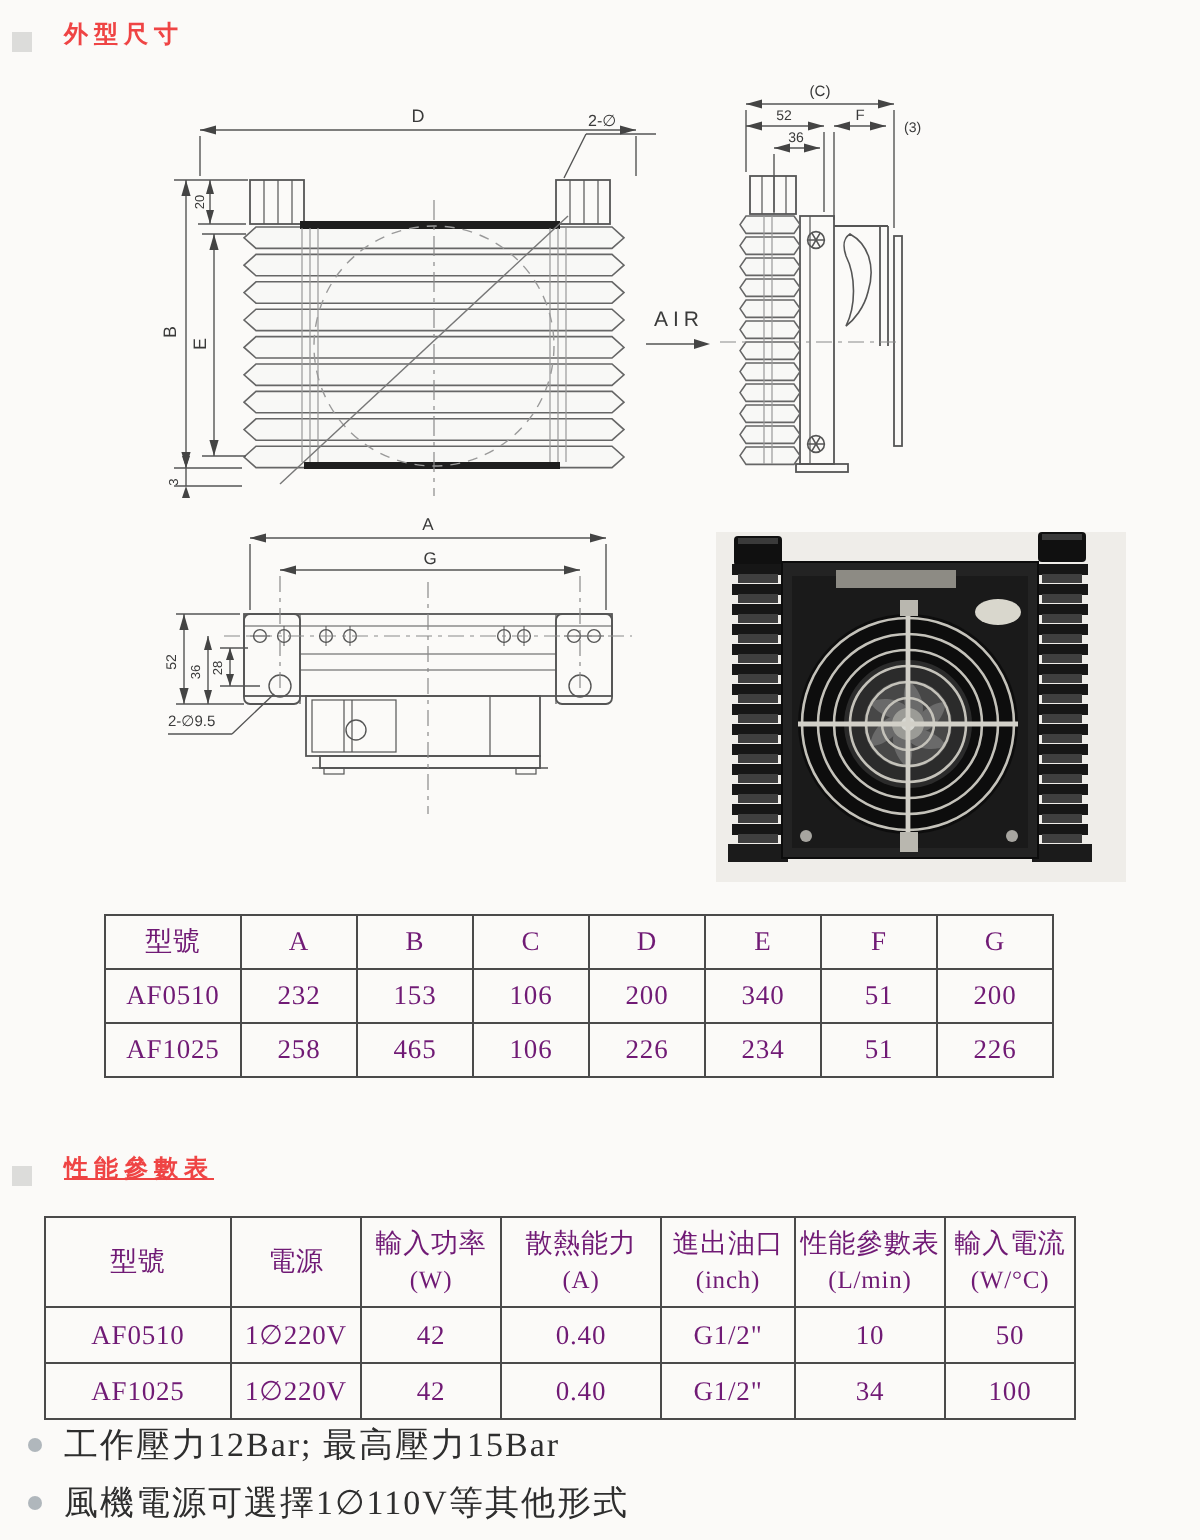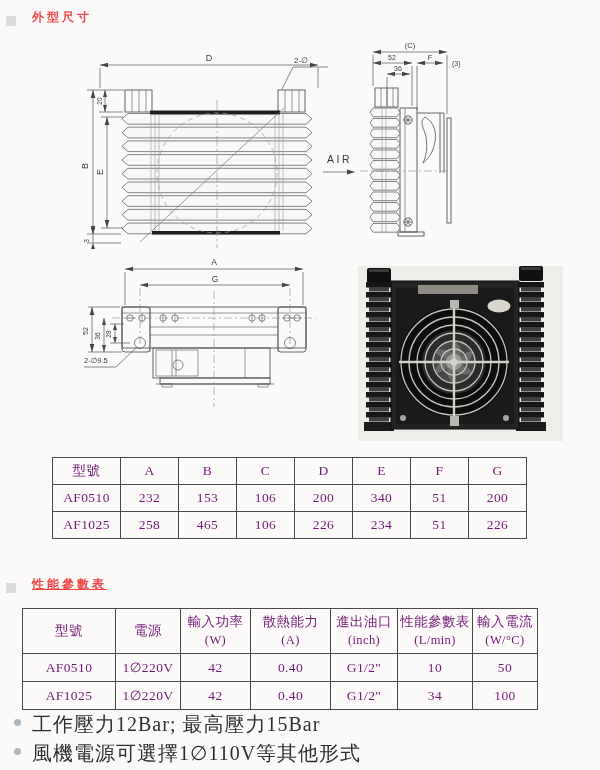--- a/index.html
+++ b/index.html
@@ -3,21 +3,21 @@
 <meta charset="utf-8">
 <style>
   html,body{margin:0;padding:0;}
   body{width:600px;height:770px;position:relative;background:#fbfaf8;
        font-family:"Liberation Sans",sans-serif;color:#333;overflow:hidden;}
   .abs{position:absolute;}
   .sec-title{font-size:12px;letter-spacing:3px;color:#ef4444;font-weight:bold;
              font-family:"Liberation Sans",sans-serif;}
   .sec-bullet{width:10px;height:10px;background:#dcdcda;}
   .note-bullet{width:7px;height:7px;border-radius:50%;background:#97a0a8;opacity:.75;}
-  .note-text{font-size:20px;color:#2e2e2e;letter-spacing:1px;
+  .note-text{font-size:17px;color:#2e2e2e;letter-spacing:1px;
              font-family:"Liberation Serif","DejaVu Serif",serif;}
   table{border-collapse:collapse;table-layout:fixed;}
   td{border:1px solid #4a4a4a;text-align:center;vertical-align:middle;
      font-family:"Liberation Serif","DejaVu Serif",serif;font-size:13.5px;color:#701a75;
      padding:0;letter-spacing:.4px;}
   .t1 td{height:26px;}
   .t2 .hd td{height:44px;}
   .t2 .dr td{height:27px;}
   .hcell{display:flex;flex-direction:column;justify-content:center;align-items:center;line-height:1.35;}
   .unit{font-size:12.5px;}

